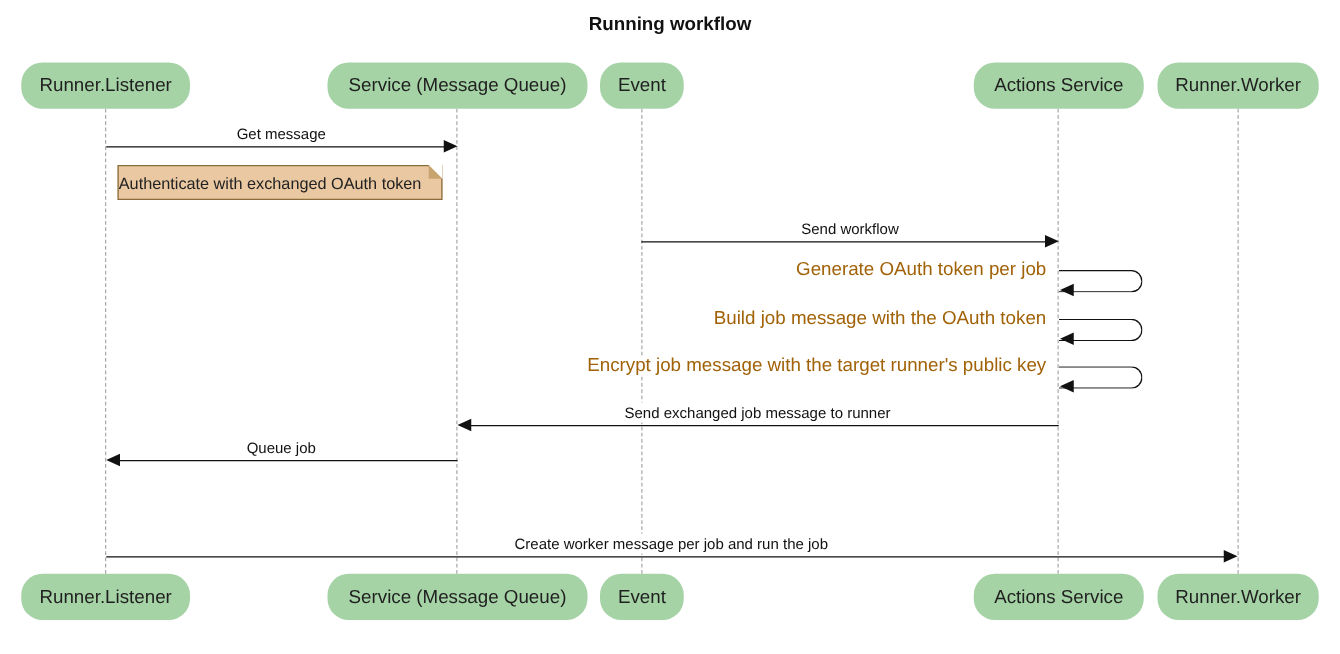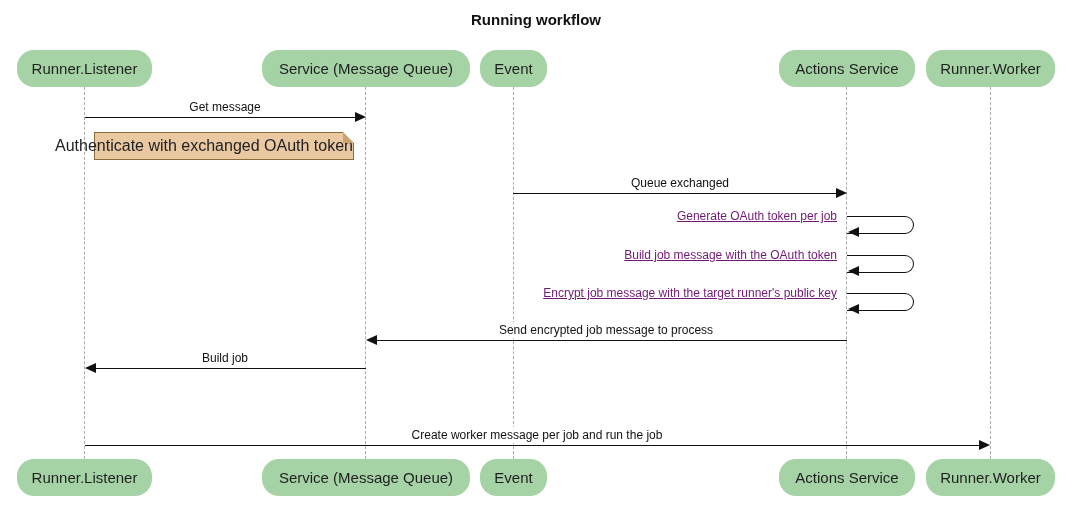--- a/index.html
+++ b/index.html
@@ -73,36 +73,35 @@
     width: 66px;
     height: 16px;
     border: 1px solid var(--arrow, #111);
     border-left: none;
     border-radius: 0 9px 9px 0;
   }
   .self-label {
     position: absolute;
     transform: translateY(-50%);
     right: 231px; 
-    font-size: 12px;
-    color: #701a75;
+    font-size: 15px;
+    color: #a16207;
     white-space: nowrap;
     background: var(--background, #fff);
     padding: 0 4px;
     line-height: 16px;
-    text-decoration: underline;
   }
   .note {
     position: absolute;
     background: var(--note-fill, #e9c8a2);
     border: 1px solid var(--note-border, #8a6d3b);
     display: flex;
     align-items: center;
-    justify-content: flex-end;
-    font-size: 16px;
+    justify-content: flex-start;
+    font-size: 13px;
     color: #222;
     white-space: nowrap;
   }
   .note .fold {
     position: absolute;
     top: -1px; right: -1px;
     width: 0; height: 0;
     border-style: solid;
     border-width: 0 11px 11px 0;
     border-color: var(--background, #fff) var(--background, #fff) var(--note-fold, #caa36e) var(--note-fold, #caa36e);
@@ -138,21 +137,21 @@
     <div class="msg-line" style="left:85px; top:117px; width:271px"></div>
     <div class="head-right" style="left:355px; top:112px"></div>
   </div>
 
   <div class="note" style="left:94px; top:132px; width:258px; height:26px">
     <span>Authenticate with exchanged OAuth token</span>
     <div class="fold"></div>
   </div>
 
   <div>
-    <div class="msg-label" style="left:680px; top:175px">Queue exchanged</div>
+    <div class="msg-label" style="left:680px; top:175px">Send workflow</div>
     <div class="msg-line" style="left:513px; top:193px; width:324px"></div>
     <div class="head-right" style="left:836px; top:188px"></div>
   </div>
 
   <div>
     <div class="self-label" style="top:216px">Generate OAuth token per job</div>
     <div class="self-loop" style="top:216px"></div>
     <div class="head-left" style="left:848px; top:227px"></div>
   </div>
 
@@ -162,27 +161,27 @@
     <div class="head-left" style="left:848px; top:266px"></div>
   </div>
 
   <div>
     <div class="self-label" style="top:293px">Encrypt job message with the target runner's public key</div>
     <div class="self-loop" style="top:293px"></div>
     <div class="head-left" style="left:848px; top:304px"></div>
   </div>
 
   <div>
-    <div class="msg-label" style="left:606px; top:322px">Send encrypted job message to process</div>
+    <div class="msg-label" style="left:606px; top:322px">Send exchanged job message to runner</div>
     <div class="msg-line" style="left:376px; top:340px; width:471px"></div>
     <div class="head-left" style="left:366px; top:335px"></div>
   </div>
 
   <div>
-    <div class="msg-label" style="left:225px; top:350px">Build job</div>
+    <div class="msg-label" style="left:225px; top:350px">Queue job</div>
     <div class="msg-line" style="left:95px; top:368px; width:271px"></div>
     <div class="head-left" style="left:85px; top:363px"></div>
   </div>
 
 
   <div>
     <div class="msg-label" style="left:537px; top:427px">Create worker message per job and run the job</div>
     <div class="msg-line" style="left:85px; top:445px; width:895px"></div>
     <div class="head-right" style="left:979px; top:440px"></div>
   </div>

